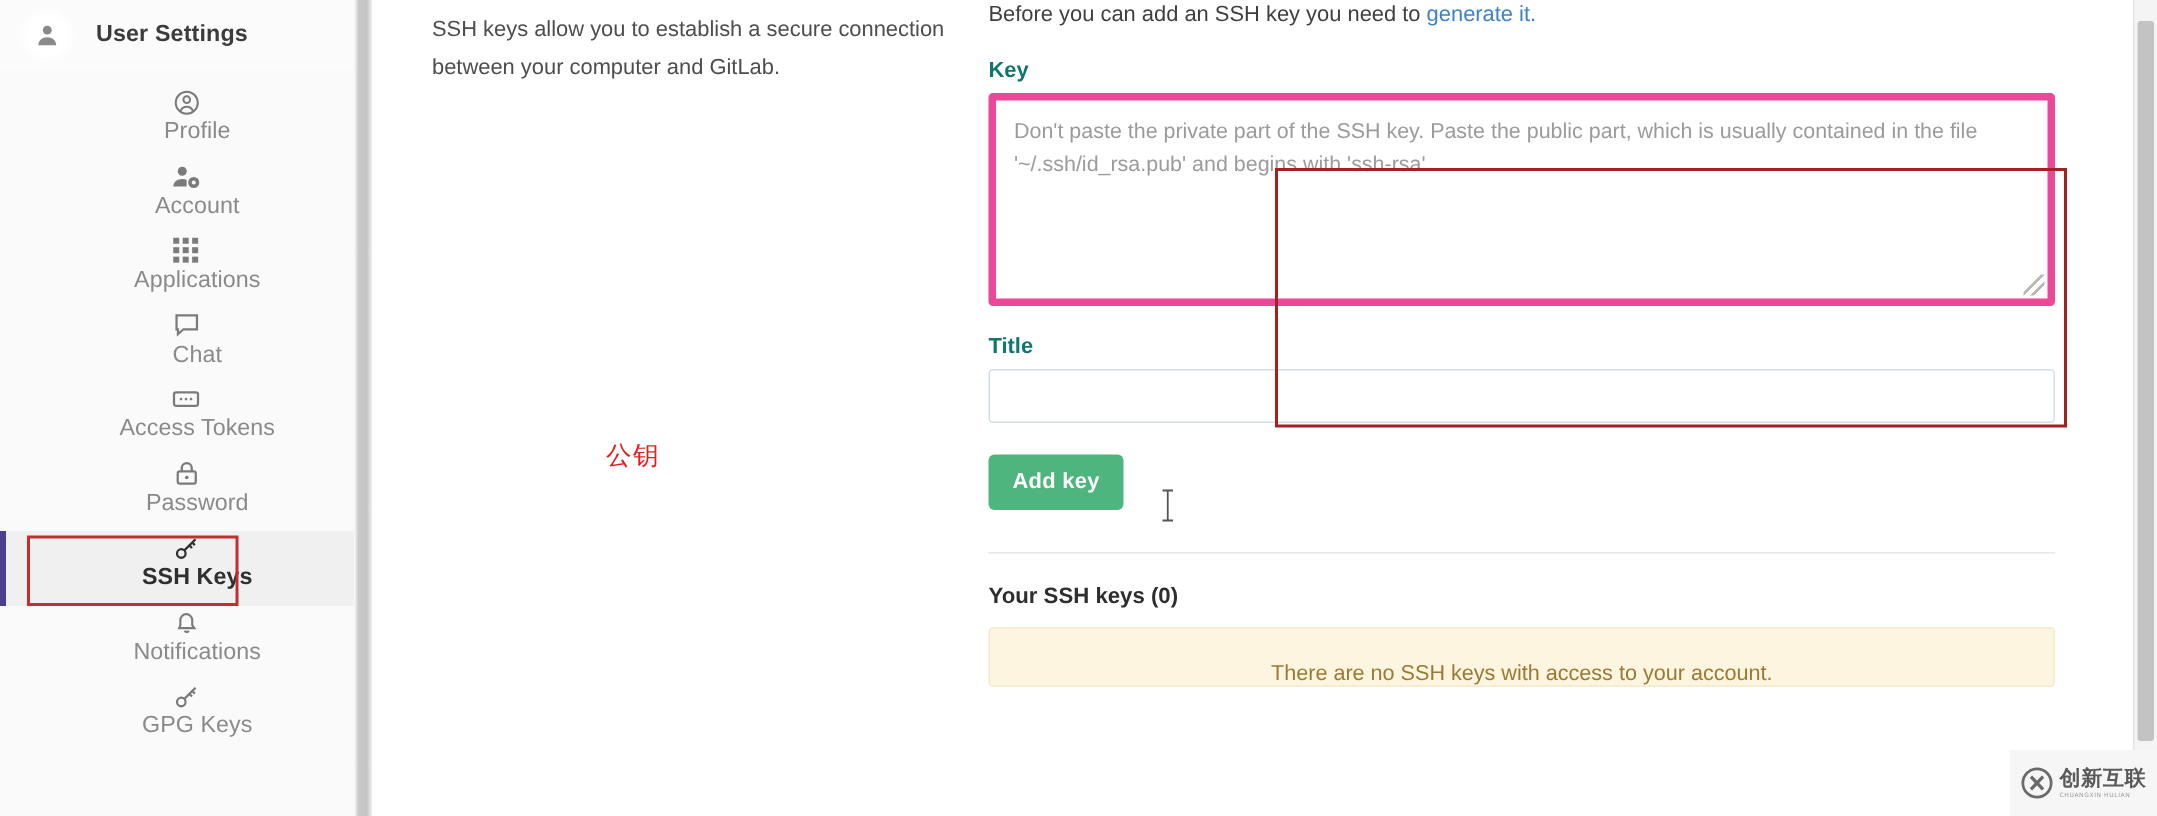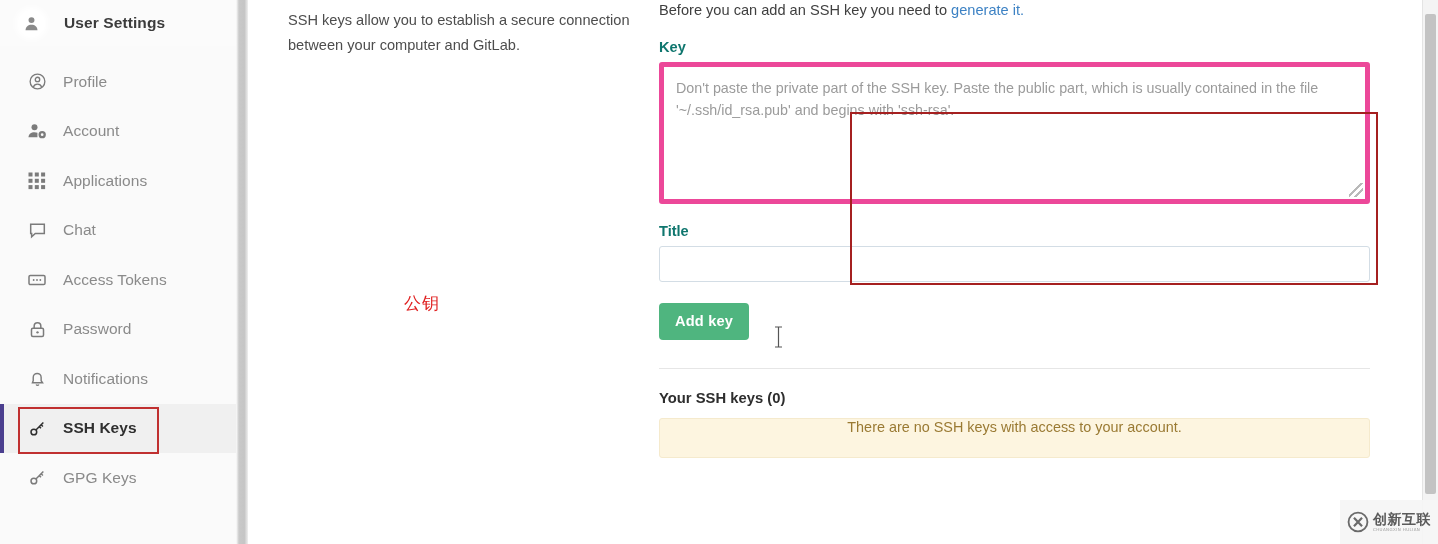--- a/index.html
+++ b/index.html
@@ -54,23 +54,24 @@
     white-space: nowrap;
   }
 
   .nav-list { margin-top: 11px; }
 
   .nav-item {
     position: relative;
     display: flex;
     align-items: center;
     height: 49.5px;
-    padding-left: 26px;
+    padding-left: 12px;
     color: #8d8d8d;
     cursor: pointer;
+    flex-direction: column;
   }
   .nav-item .nav-icon {
     width: 22px;
     height: 22px;
     flex: 0 0 auto;
     display: flex; align-items: center; justify-content: center;
     color: #7b7b7b;
   }
   .nav-item .nav-label {
     margin-left: 15px;
@@ -234,21 +235,21 @@
   }
 
   .alert {
     margin-top: 12px;
     width: 711px;
     height: 40px;
     background: #fdf5e0;
     border: 1px solid #f5eacd;
     border-radius: 3px;
     display: flex;
-    align-items: flex-start;
+    align-items: flex-end;
     justify-content: center;
     color: #9a7a33;
     font-size: 14.4px;
   }
 
   
   #key-annot {
     position: absolute;
     left: 602px; top: 112px;
     width: 528px; height: 173px;
@@ -410,41 +411,41 @@
         <span class="nav-icon">
           <svg width="19" height="19" viewBox="0 0 24 24" fill="none" stroke="currentColor" stroke-width="1.9">
             <rect x="4.4" y="10.4" width="15.2" height="10.4" rx="1.8"></rect>
             <path d="M7.8 10.2V7.6a4.2 4.2 0 0 1 8.4 0v2.6"></path>
             <circle cx="12" cy="15.6" r="1.5" fill="currentColor" stroke="none"></circle>
           </svg>
         </span>
         <span class="nav-label">Password</span>
       </div>
 
-      <div class="nav-item">
-        <span class="nav-icon">
-          <svg width="19" height="19" viewBox="0 0 24 24" fill="none" stroke="currentColor" stroke-width="1.8">
-            <path d="M5.6 17.4h12.8l-1.8-2.6V10.6a5 5 0 0 0-10 0v4.2z"></path>
-            <path d="M10.3 19.6a1.9 1.9 0 0 0 3.4 0"></path>
-          </svg>
-        </span>
-        <span class="nav-label">Notifications</span>
-      </div>
-
       <div class="nav-item active">
         <span class="nav-icon">
           <svg width="19" height="19" viewBox="0 0 24 24" fill="none" stroke="currentColor" stroke-width="1.9">
             <circle cx="7.4" cy="16.4" r="3.6"></circle>
             <path d="M10 13.8 19.4 4.4"></path>
               <path d="M16.6 7.2l2.2 2.2"></path>
               <path d="M14.2 9.6l2.2 2.2"></path>
           </svg>
         </span>
         <span class="nav-label">SSH Keys</span>
         <span class="nav-annot"></span>
+      </div>
+
+      <div class="nav-item">
+        <span class="nav-icon">
+          <svg width="19" height="19" viewBox="0 0 24 24" fill="none" stroke="currentColor" stroke-width="1.8">
+            <path d="M5.6 17.4h12.8l-1.8-2.6V10.6a5 5 0 0 0-10 0v4.2z"></path>
+            <path d="M10.3 19.6a1.9 1.9 0 0 0 3.4 0"></path>
+          </svg>
+        </span>
+        <span class="nav-label">Notifications</span>
       </div>
 
       <div class="nav-item">
         <span class="nav-icon">
           <svg width="19" height="19" viewBox="0 0 24 24" fill="none" stroke="currentColor" stroke-width="1.9">
             <circle cx="7.4" cy="16.4" r="3.6"></circle>
             <path d="M10 13.8 19.4 4.4"></path>
               <path d="M16.6 7.2l2.2 2.2"></path>
               <path d="M14.2 9.6l2.2 2.2"></path>
           </svg>

